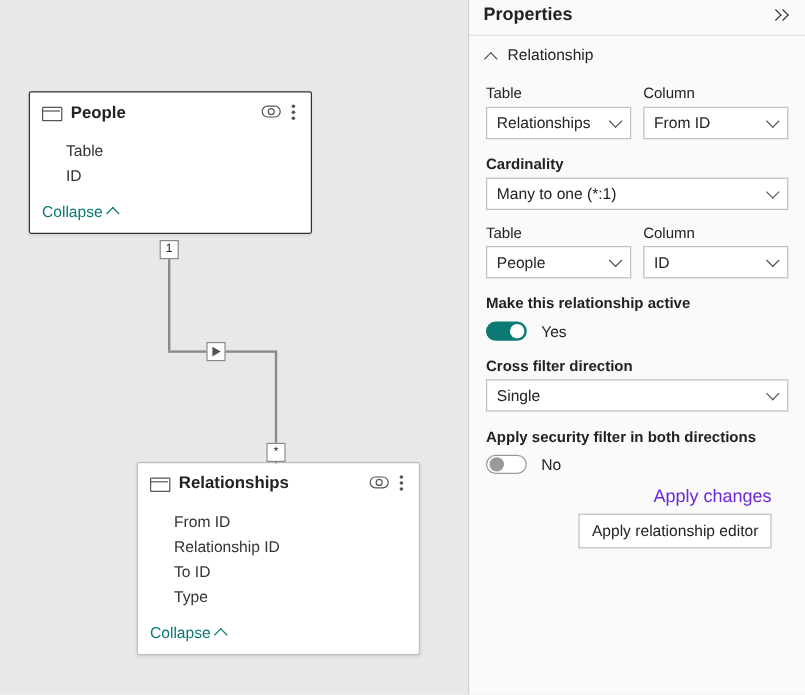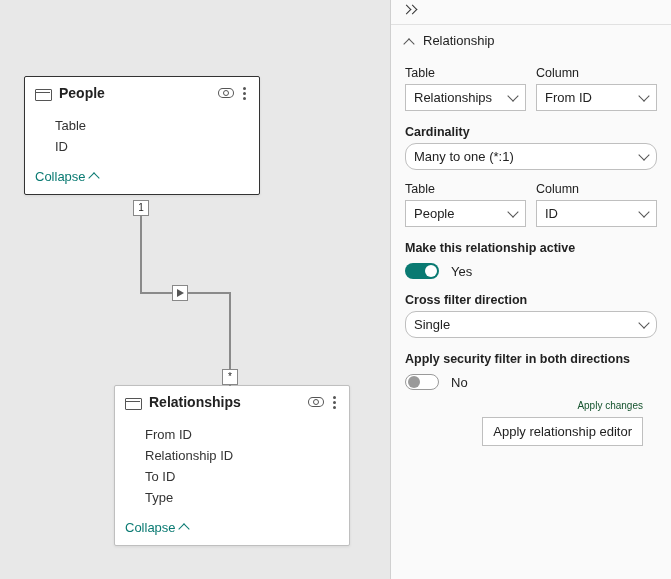--- a/index.html
+++ b/index.html
@@ -56,34 +56,34 @@
     transform:rotate(45deg); margin-top:3px; }
 
   .form { padding:4px 14px 14px; font-size:13px; color:#222; }
   .row { display:flex; gap:10px; margin-top:6px; }
   .col { flex:1; display:flex; flex-direction:column; gap:4px; }
   .lbl { font-size:12.5px; color:#222; }
   .select { display:flex; align-items:center; justify-content:space-between;
     border:1px solid #bfbfbf; background:#fff; padding:5px 8px; font-size:13px; cursor:pointer; }
   .select .chev { width:8px; height:8px; border-right:1px solid #555; border-bottom:1px solid #555;
     transform:rotate(45deg); margin-top:-3px; }
-  .full { width:100%;border-radius:11px; }
+  .full { width:100%; }
 
   .block-lbl { margin-top:14px; font-size:12.5px;font-weight:bold; }
   .toggle-row { display:flex; align-items:flex-end; gap:12px; margin-top:8px; }
   .toggle { width:34px; height:16px; border-radius:10px; position:relative; cursor:pointer; }
   .toggle .knob { width:12px; height:12px; background:#fff; border-radius:50%; position:absolute; top:2px; }
   .toggle.on { background:#0a7a72; }
   .toggle.on .knob { right:2px; }
   .toggle.off { background:#fff; border:1px solid #9a9a9a; }
   .toggle.off .knob { left:2px; background:#9a9a9a; top:1px; }
 
   .footer { display:flex; justify-content:flex-end; gap:14px; padding:10px 14px 0;
     align-items:center; }
-  .link-disabled { font-size:10px; color:#14532d; cursor:default; }
+  .link-disabled { font-size:15px; color:#6d28d9; cursor:default; }
   .btn { border:1px solid #bfbfbf; background:#fff; padding:6px 10px; font-size:13px;
     color:#222; cursor:pointer; }
 </style>
 </head>
 <body>
 
 <div class="root">
 
   <div class="canvas">
 
@@ -136,20 +136,21 @@
     <div class="edge-line" style="left:229px; top:292px; width:2px; height:94px;"></div>
 
     <div class="edge-chip" style="left:133px; top:200px;">1</div>
     <div class="edge-chip play" style="left:172px; top:285px;"></div>
     <div class="edge-chip" style="left:222px; top:369px;">*</div>
 
   </div>
 
   <div class="panel">
     <div class="panel-header">
+      <span class="title">Properties</span>
       <span class="dbl-chev"></span>
     </div>
 
     <div class="section-hdr">
       <span class="caret"></span>
       <span>Relationship</span>
     </div>
 
     <div class="form">
       <div class="row">

